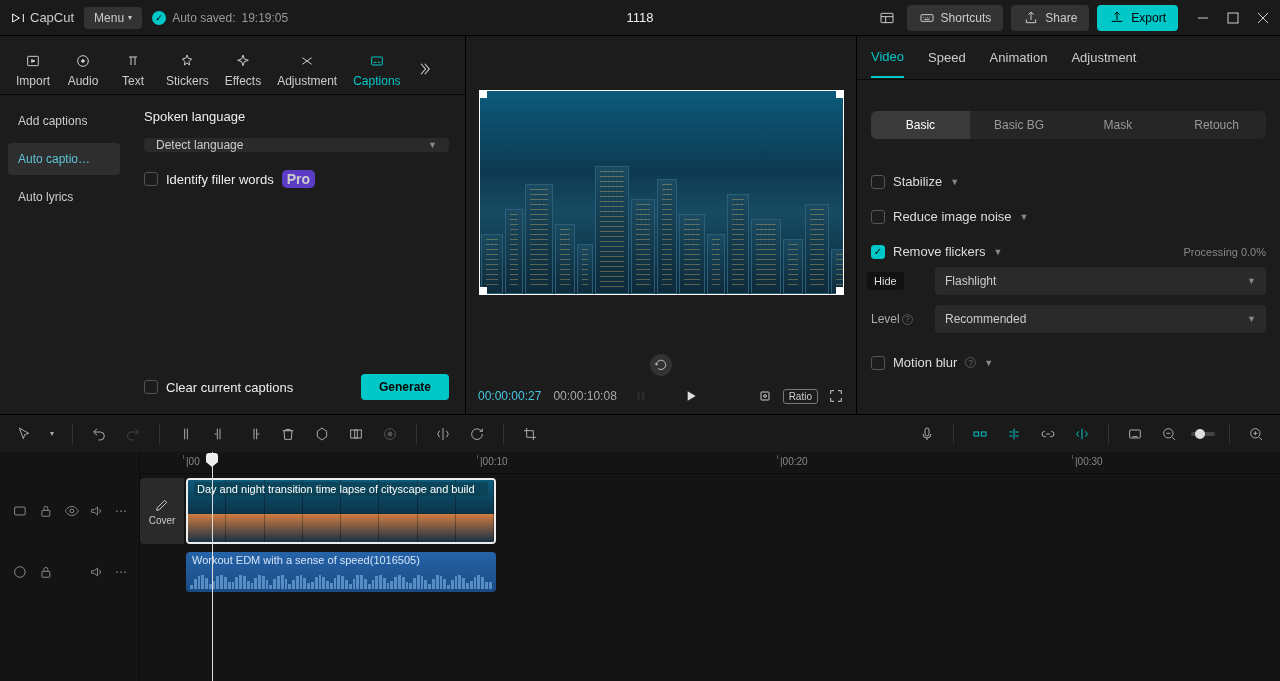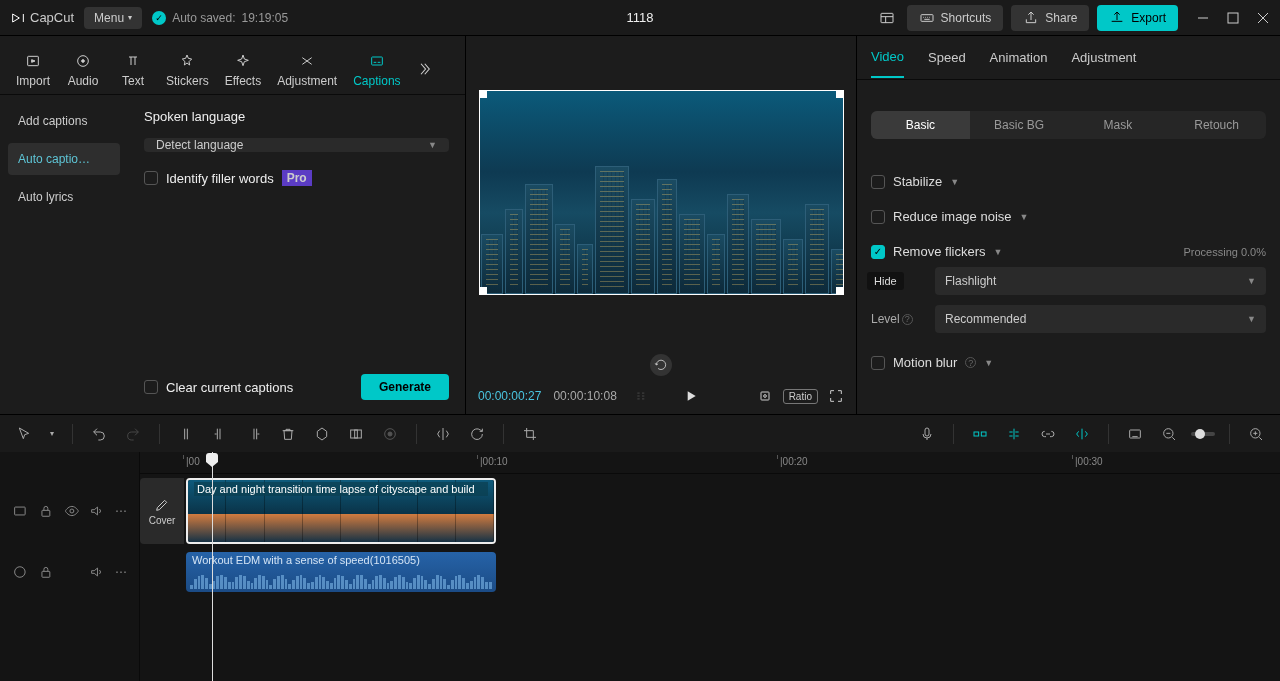--- a/index.html
+++ b/index.html
@@ -31,21 +31,21 @@
 .left-sidebar { width: 128px; padding: 10px 8px; display: flex; flex-direction: column; gap: 6px; }
 .side-item { padding: 9px 10px; border-radius: 4px; cursor: pointer; font-size: 12px; white-space: nowrap; overflow: hidden; text-overflow: ellipsis; }
 .side-item.active { background: #2e2e2e; color: #5ec5d6; }
 
 .left-content { flex: 1; padding: 14px 16px; display: flex; flex-direction: column; }
 .section-title { font-size: 13px; color: #eee; font-weight: 500; margin-bottom: 14px; }
 .select { background: #2a2a2a; border-radius: 4px; padding: 0 12px; display: flex; justify-content: space-between; align-items: center; cursor: pointer; margin-bottom: 18px; }
 .filler-row { display: flex; align-items: center; gap: 8px; }
 .chk { width: 14px; height: 14px; border: 1px solid #555; border-radius: 3px; cursor: pointer; }
 .chk.on { background: #00c8c8; border-color: #00c8c8; display: flex; align-items: center; justify-content: center; color: #000; font-size: 10px; }
-.pro-badge { background: #5b3cc4; font-size: 12px; padding: 1px 5px; border-radius: 0; font-weight: 600; }
+.pro-badge { background: #5b3cc4; font-size: 14px; padding: 1px 5px; border-radius: 5px; font-weight: 600; }
 .bottom-row { margin-top: auto; display: flex; justify-content: space-between; align-items: center; }
 .generate-btn { background: #00c8c8; color: #000; padding: 6px 18px; border-radius: 4px; font-weight: 700; cursor: pointer; }
 
 
 .mid { width: 390px; background: #1c1c1c; display: flex; flex-direction: column; }
 .mid-header { height: 44px; display: flex; align-items: center; justify-content: space-between; padding: 0 12px; }
 .status-text { font-size: 13px; color: #ddd; }
 .preview-area { flex: 1; display: flex; align-items: center; justify-content: center; padding: 0 10px; }
 .preview-frame { width: 365px; height: 205px; background: linear-gradient(to bottom, #0b5a7a 0%, #0e3a52 40%, #164b63 60%, #0a2838 100%); border: 1px solid #fff; position: relative; overflow: hidden; }
 .skyline { position: absolute; left: 0; right: 0; bottom: 0; height: 130px; display: flex; align-items: flex-end; }

